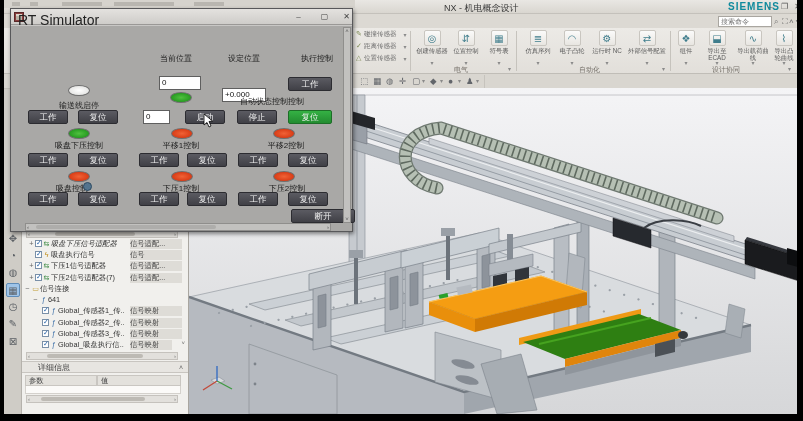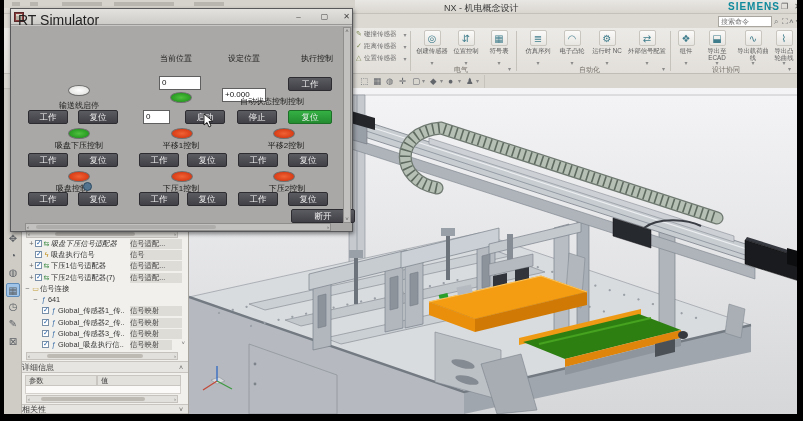--- a/index.html
+++ b/index.html
@@ -41,21 +41,21 @@
   .texp{display:inline-block;width:7px;color:#666;text-align:center;}
   .tcheck{display:inline-block;width:7px;height:7px;background:#fff;border:1px solid #7a90a8;position:relative;top:1px;}
   .tcheck::after{content:"✓";position:absolute;left:0;top:-2px;font-size:7px;color:#2c66a8;}
   .ticon{display:inline-block;width:9px;text-align:center;font-size:7px;}
   .ticon.adapter{color:#3f8c46;}
   .ticon.signal{color:#c08a12;}
   .ticon.mapping{color:#3a6ea8;font-style:italic;}
   .ticon.folder{color:#c09a30;}
   .tlabel{display:inline-block;overflow:hidden;vertical-align:top;}
   .ttype{position:absolute;left:108px;width:52px;background:#dedcd7;color:#444;overflow:hidden;height:10px;}
-  .phead{position:absolute;left:0;width:100%;height:12px;background:#e7e5e1;border-top:1px solid #c8c5c0;border-bottom:1px solid #c8c5c0;font-size:8px;color:#3c3c3c;line-height:12px;padding-left:0;}
+  .phead{position:absolute;left:0;width:100%;height:12px;background:#e7e5e1;border-top:1px solid #c8c5c0;border-bottom:1px solid #c8c5c0;font-size:8px;color:#3c3c3c;line-height:12px;padding-left:16px;}
   .phead .caret{position:absolute;right:5px;font-size:7px;color:#666;}
   .dth{position:absolute;height:11px;background:#e3e1dc;border:1px solid #c9c6c1;font-size:7.3px;color:#444;line-height:10px;padding-left:3px;}
   
   .viewport{position:absolute;left:185px;top:88px;width:612px;height:326px;}
   
   .dlg{position:absolute;left:10px;top:8px;width:343px;height:224px;background:#aaa9a7;border:1px solid #58585a;box-shadow:1px 2px 4px rgba(0,0,0,.45);z-index:50;}
   .dlg-tb{position:absolute;left:0;top:0;width:100%;height:16px;background:linear-gradient(#e4e2df,#ceccc9);border-bottom:1px solid #9a9896;}
   .dlg-ico{position:absolute;left:3px;top:3px;width:10px;height:10px;background:#8a3d3d;border:1px solid #5a2828;}
   .dlg-ico::after{content:"";position:absolute;left:1px;top:1px;width:6px;height:6px;background:
     linear-gradient(#d9d4c8 0 0) 0 0/6px 2px no-repeat, #b8b2a4;}
@@ -355,21 +355,20 @@
       <div class="dth" style="left:3px;top:286px;width:72px;">参数</div>
       <div class="dth" style="left:75px;top:286px;width:84px;">值</div>
       <div class="abs" style="left:3px;top:297px;width:156px;height:8px;background:#fbfaf8;border:1px solid #d4d1cc;border-top:none;"></div>
 
       <div class="hscroll" style="left:4px;top:306px;width:152px;">
           <span style="position:absolute;left:1px;">‹</span>
           <span style="position:absolute;right:1px;">›</span>
           <div class="hthumb" style="left:14px;width:104px;"></div>
         </div>
 
-      <div class="phead" style="top:315px;height:10px;line-height:10px;"><span>相关性</span><span class="caret">˅</span></div>
     </div>
   </div>
 
   <div class="topsliver">
     <div class="sliver-dash" style="left:8px;"></div>
     <div class="sliver-dash" style="left:26px;"></div>
     <div class="sliver-dash" style="left:58px;width:40px;"></div>
     <div class="sliver-dash" style="left:110px;width:60px;"></div>
     <div class="sliver-dash" style="left:190px;width:30px;"></div>
   </div>

